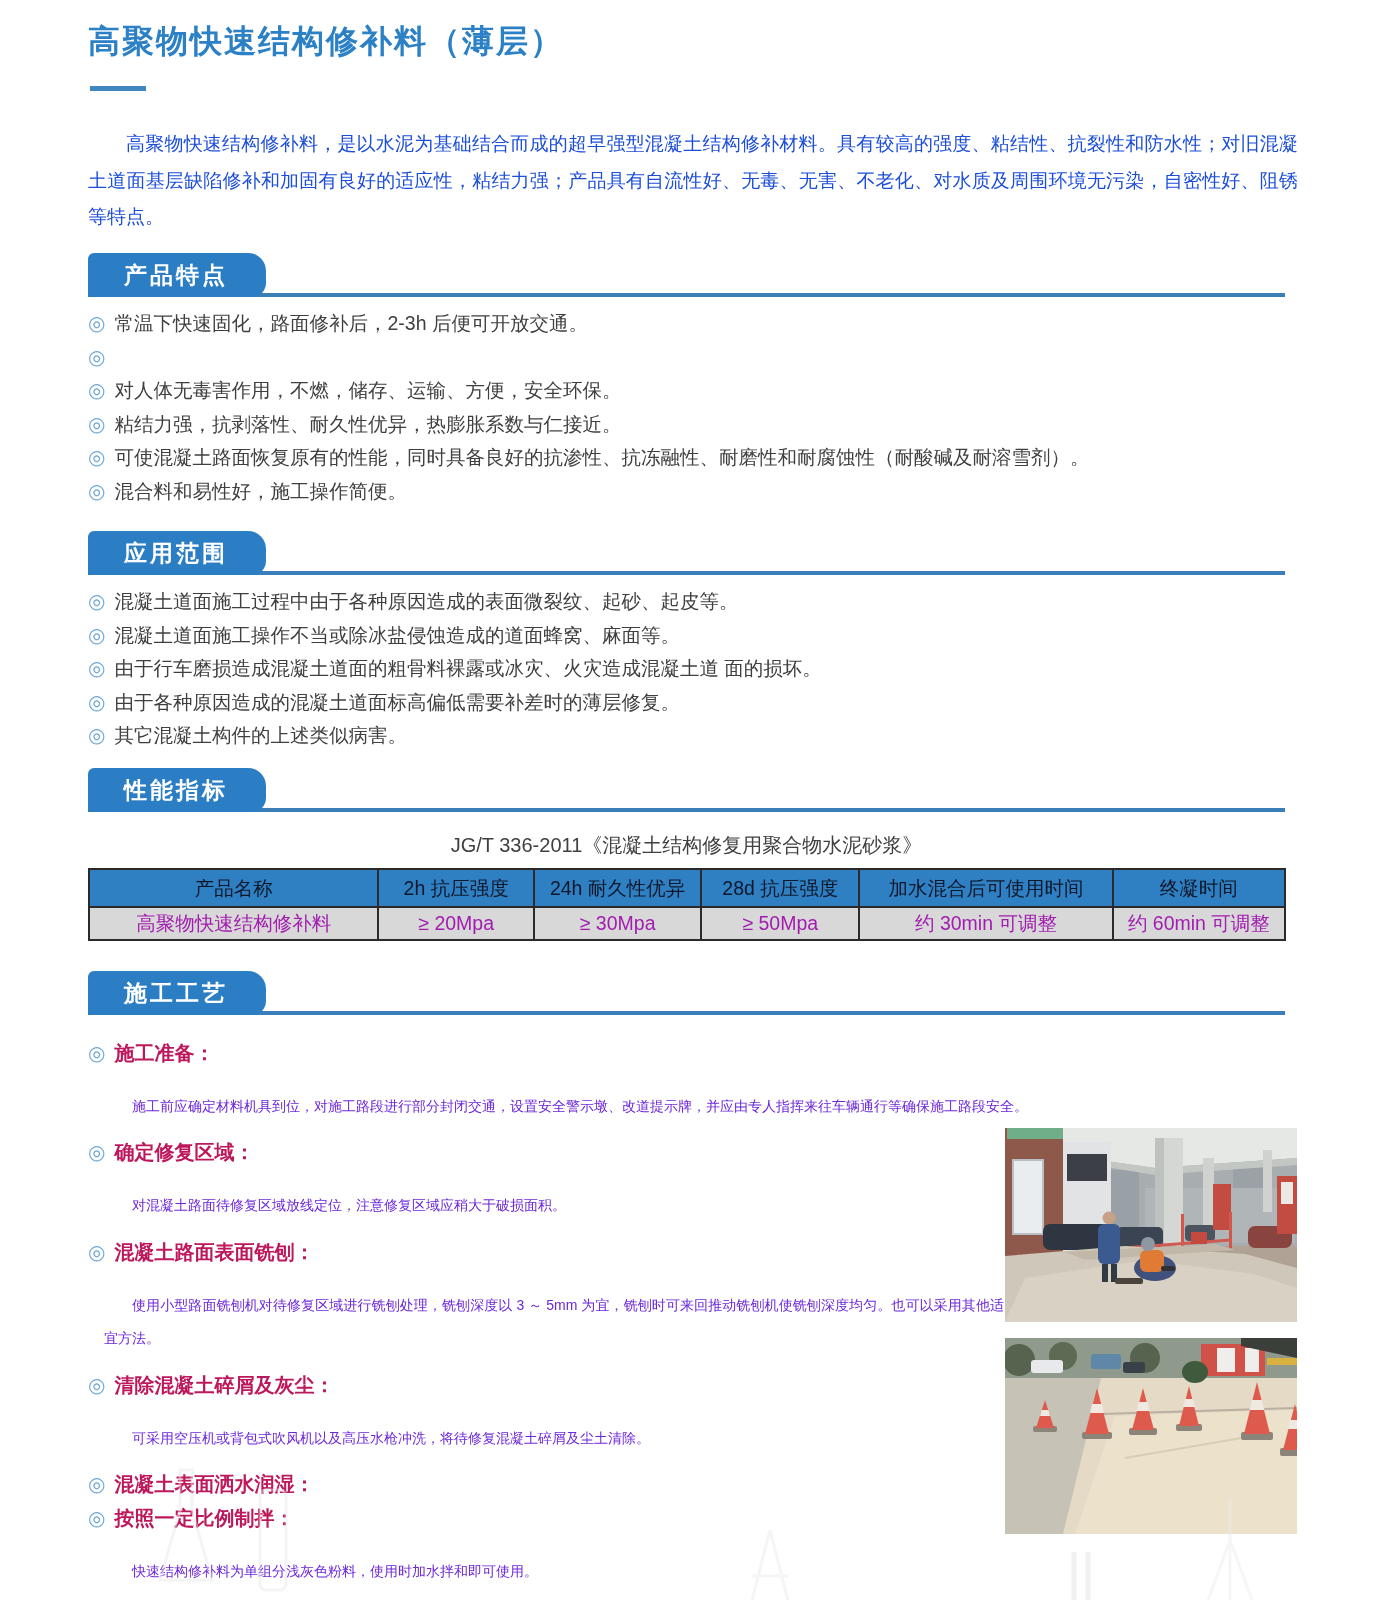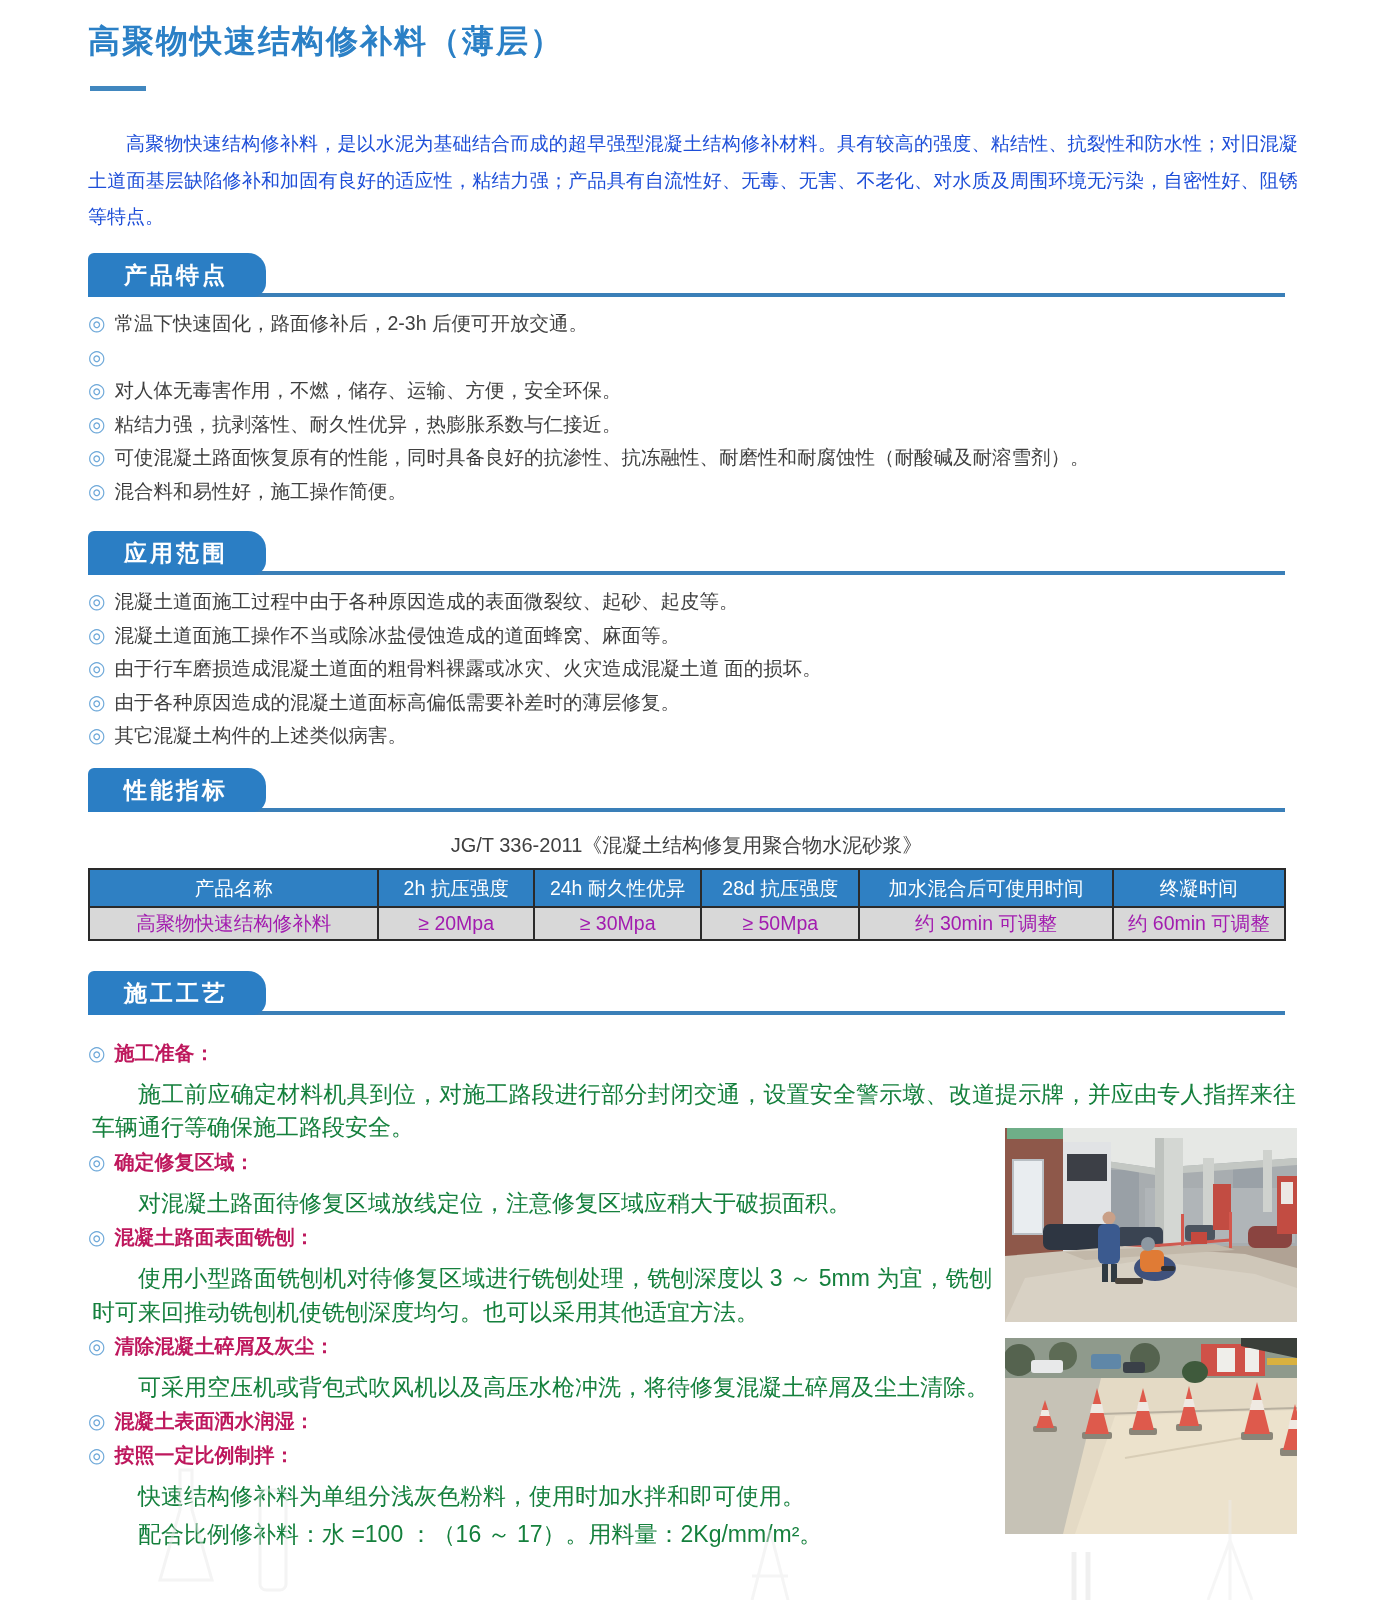--- a/index.html
+++ b/index.html
@@ -23,29 +23,29 @@
   .blist{position:absolute;left:88px;margin:0;padding:0;list-style:none;width:1240px;}
   .blist li{display:flex;align-items:flex-start;height:33.6px;font-size:19.5px;color:#3f3f3f;}
   .bullet{color:#6fa9d9;font-size:20px;margin-right:9px;line-height:26px;flex:0 0 auto;}
   .blist .item-text{line-height:26px;}
 
   
   .perf-caption{position:absolute;left:88px;top:832px;width:1197px;text-align:center;
                 font-size:20px;color:#404040;}
   table.perf{position:absolute;left:88px;top:868px;width:1198px;border-collapse:collapse;table-layout:fixed;}
   table.perf th,table.perf td{border:2px solid #2a2a2a;text-align:center;padding:0;font-weight:normal;}
-  table.perf th{background:#2f80c3;color:#ffffff;font-size:19.5px;height:36px;margin-left:48px;}
+  table.perf th{background:#2f80c3;color:#0f172a;font-size:19.5px;height:36px;margin-left:48px;}
   table.perf td{background:#d8d8d8;color:#a21caf;font-size:19.5px;height:31px;}
 
   
   .process{position:absolute;left:88px;top:1040px;width:1212px;}
   .step-head{display:flex;align-items:flex-start;height:34px;font-size:20px;}
   .step-head b{color:#be185d;line-height:27px;}
   .step-head .bullet{line-height:27px;}
-  .process p{margin:4px;font-size:23px;line-height:33.4px;text-indent:2em;text-align:justify;color:#15803d;}
+  .process p{margin:16px;font-size:14px;line-height:33.4px;text-indent:2em;text-align:justify;color:#6d28d9;}
   .process p.narrow{width:900px;}
 
   
   .photo{position:absolute;overflow:hidden;}
   .photo svg{display:block;}
   #photo1{left:1005px;top:1128px;width:292px;height:194px;}
   #photo2{left:1005px;top:1338px;width:292px;height:196px;}
 
   
   .wm{position:absolute;opacity:0.45;}

